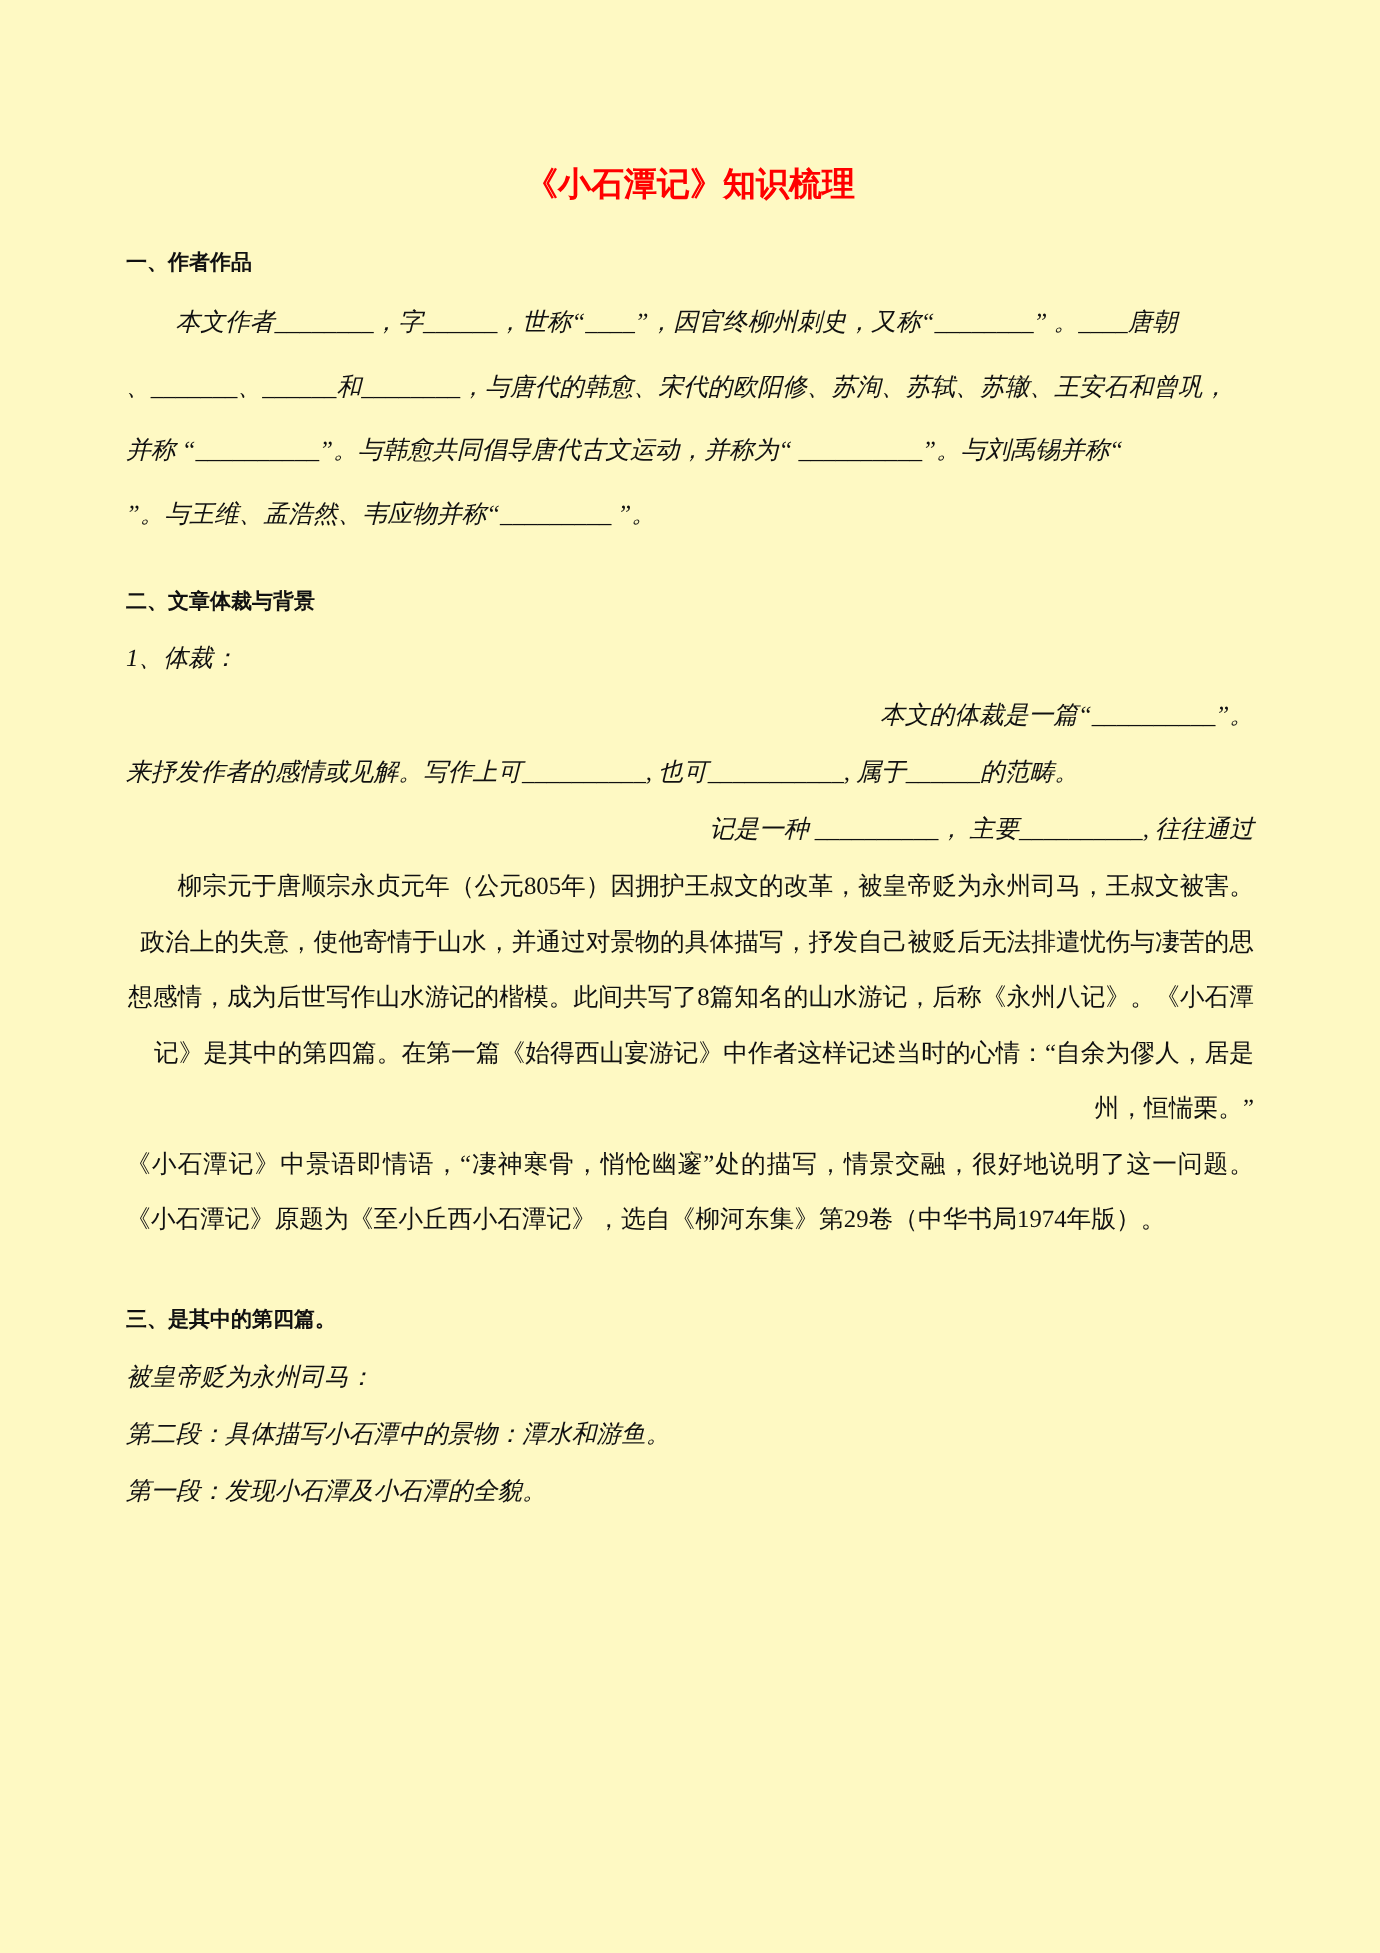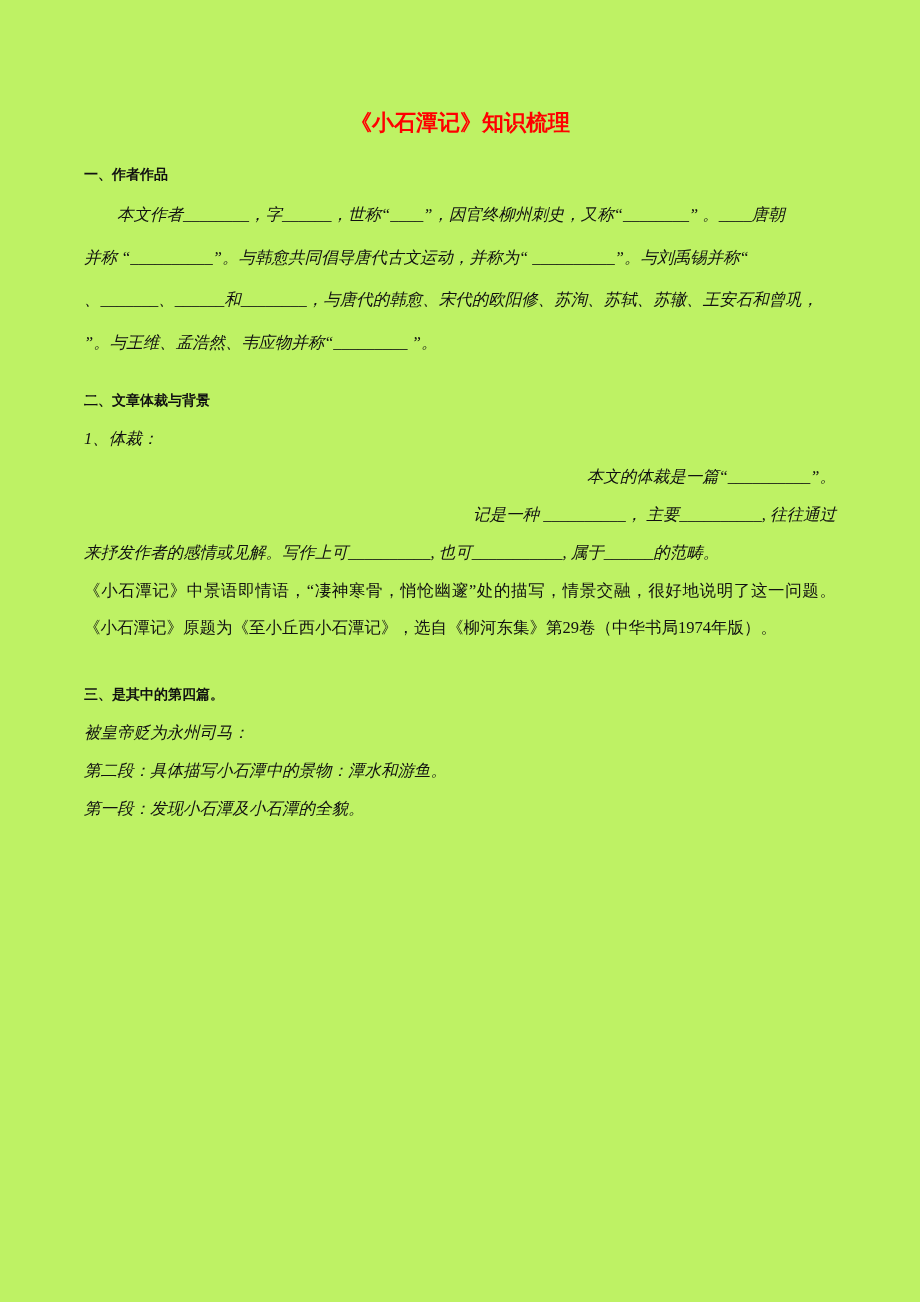--- a/index.html
+++ b/index.html
@@ -1,20 +1,20 @@
 <!DOCTYPE html>
 <html><head>
 <meta charset="utf-8">
 <style>
   html, body { margin: 0; padding: 0; background: #ffffff; }
   .page {
     width: 920px;
     height: 1302px;
     box-sizing: border-box;
-    background: #bef264;
+    background: #fef9c3;
     padding: 102px 84px 0 84px;
     overflow: hidden;
     font-family: "Liberation Serif", "DejaVu Serif", serif;
     color: #111111;
     font-size: 16.5px;
   }
   .doc-title {
     margin: 0 0 8px 0;
     text-align: center;
     font-size: 22px;
@@ -51,32 +51,33 @@
 <body>
 
 <div class="page">
 
   <h1 class="doc-title">《小石潭记》知识梳理</h1>
 
   <section>
     <h2 class="sec-heading sec1-heading">一、作者作品</h2>
     <div class="para-author">
       <div class="line ti2">本文作者________，字______，世称“____”，因官终柳州刺史，又称“________” 。____唐朝</div>
+      <div class="line">、_______、______和________，与唐代的韩愈、宋代的欧阳修、苏洵、苏轼、苏辙、王安石和曾巩，</div>
       <div class="line">并称 “__________”。与韩愈共同倡导唐代古文运动，并称为“ __________”。与刘禹锡并称“</div>
-      <div class="line">、_______、______和________，与唐代的韩愈、宋代的欧阳修、苏洵、苏轼、苏辙、王安石和曾巩，</div>
       <div class="line">”。与王维、孟浩然、韦应物并称“_________ ”。</div>
     </div>
   </section>
 
   <section>
     <h2 class="sec-heading sec2-heading">二、文章体裁与背景</h2>
     <div class="line">1、体裁：</div>
     <div class="line ti1">本文的体裁是一篇“__________”。</div>
+    <div class="line">来抒发作者的感情或见解。写作上可__________, 也可___________, 属于______的范畴。</div>
     <div class="line ti1">记是一种 __________， 主要__________, 往往通过</div>
-    <div class="line">来抒发作者的感情或见解。写作上可__________, 也可___________, 属于______的范畴。</div>
+    <p class="flow ti1">柳宗元于唐顺宗永贞元年（公元805年）因拥护王叔文的改革，被皇帝贬为永州司马，王叔文被害。政治上的失意，使他寄情于山水，并通过对景物的具体描写，抒发自己被贬后无法排遣忧伤与凄苦的思想感情，成为后世写作山水游记的楷模。此间共写了8篇知名的山水游记，后称《永州八记》。《小石潭记》是其中的第四篇。在第一篇《始得西山宴游记》中作者这样记述当时的心情：“自余为僇人，居是州，恒惴栗。”</p>
     <p class="flow">《小石潭记》中景语即情语，“凄神寒骨，悄怆幽邃”处的描写，情景交融，很好地说明了这一问题。《小石潭记》原题为《至小丘西小石潭记》，选自《柳河东集》第29卷（中华书局1974年版）。</p>
   </section>
 
   <section>
     <h2 class="sec-heading sec3-heading">三、是其中的第四篇。</h2>
     <div class="line">被皇帝贬为永州司马：</div>
     <div class="line">第二段：具体描写小石潭中的景物：潭水和游鱼。</div>
     <div class="line">第一段：发现小石潭及小石潭的全貌。</div>
   </section>
 

